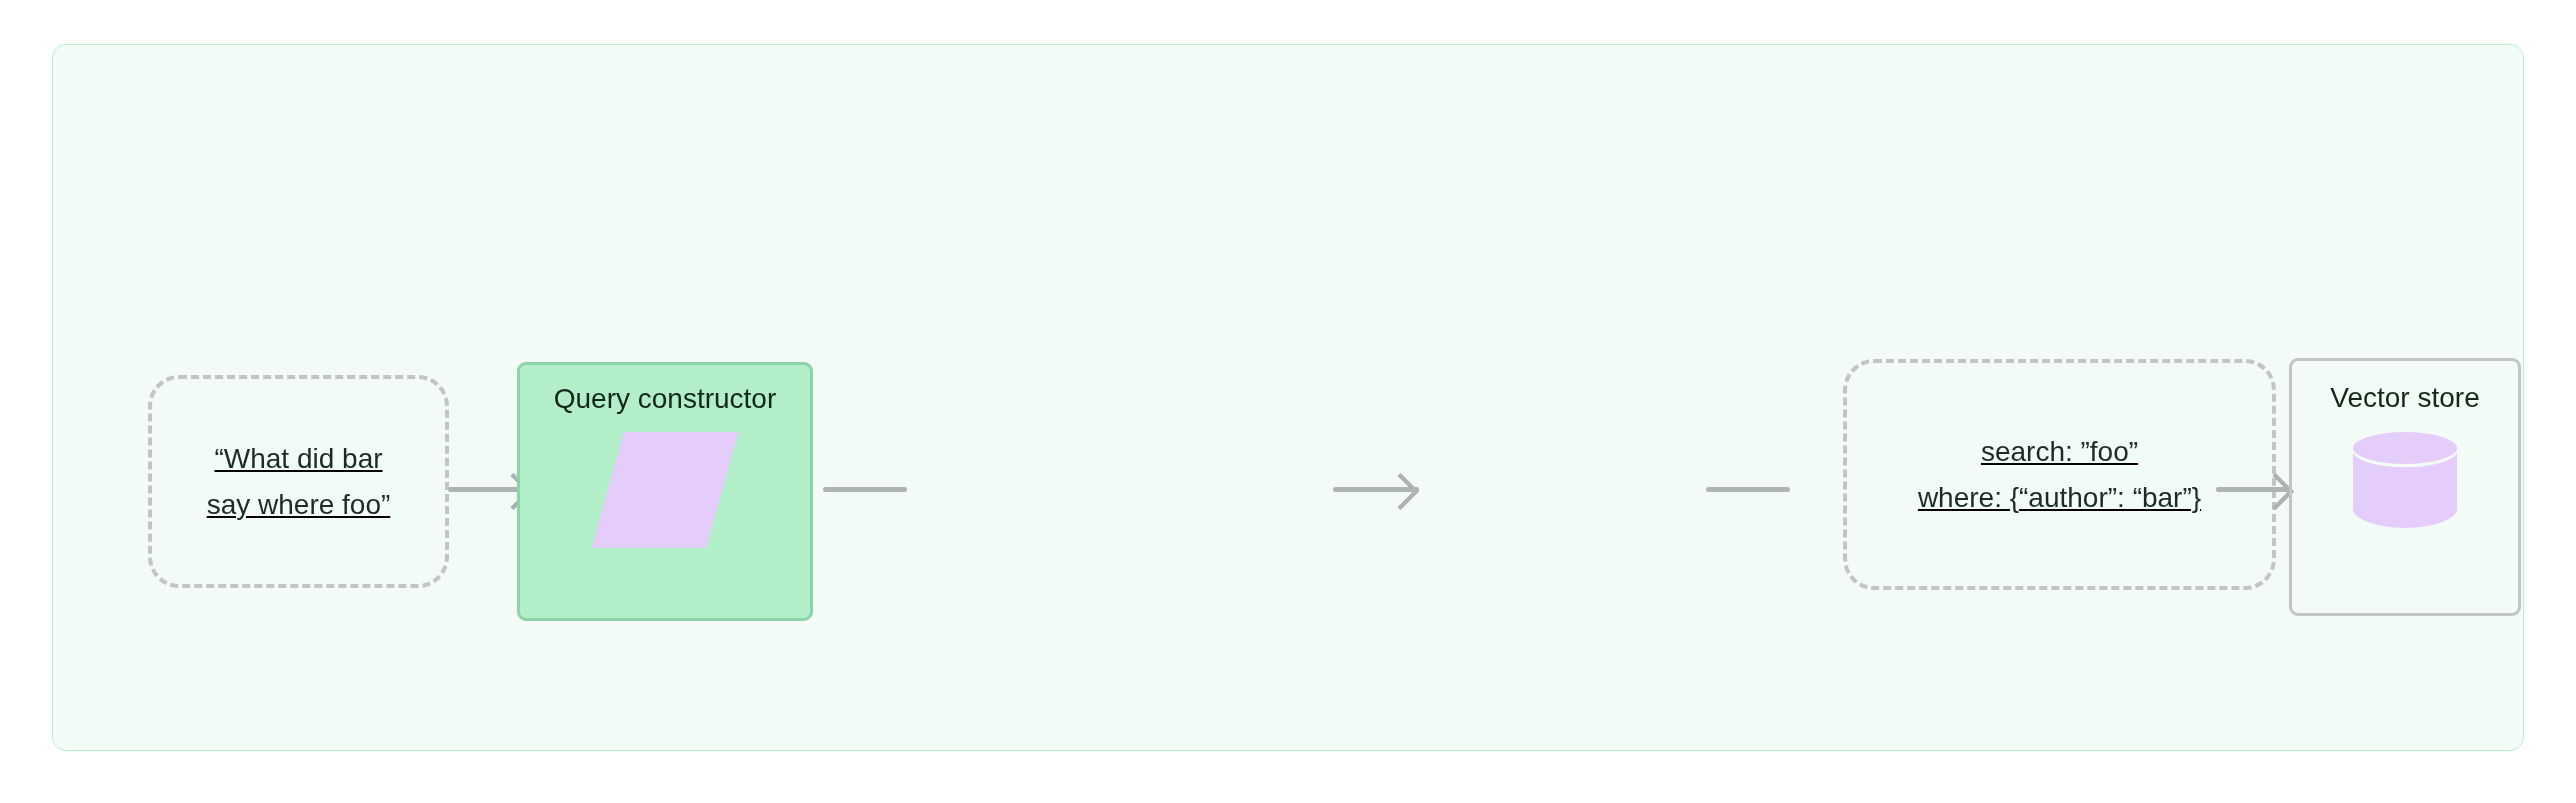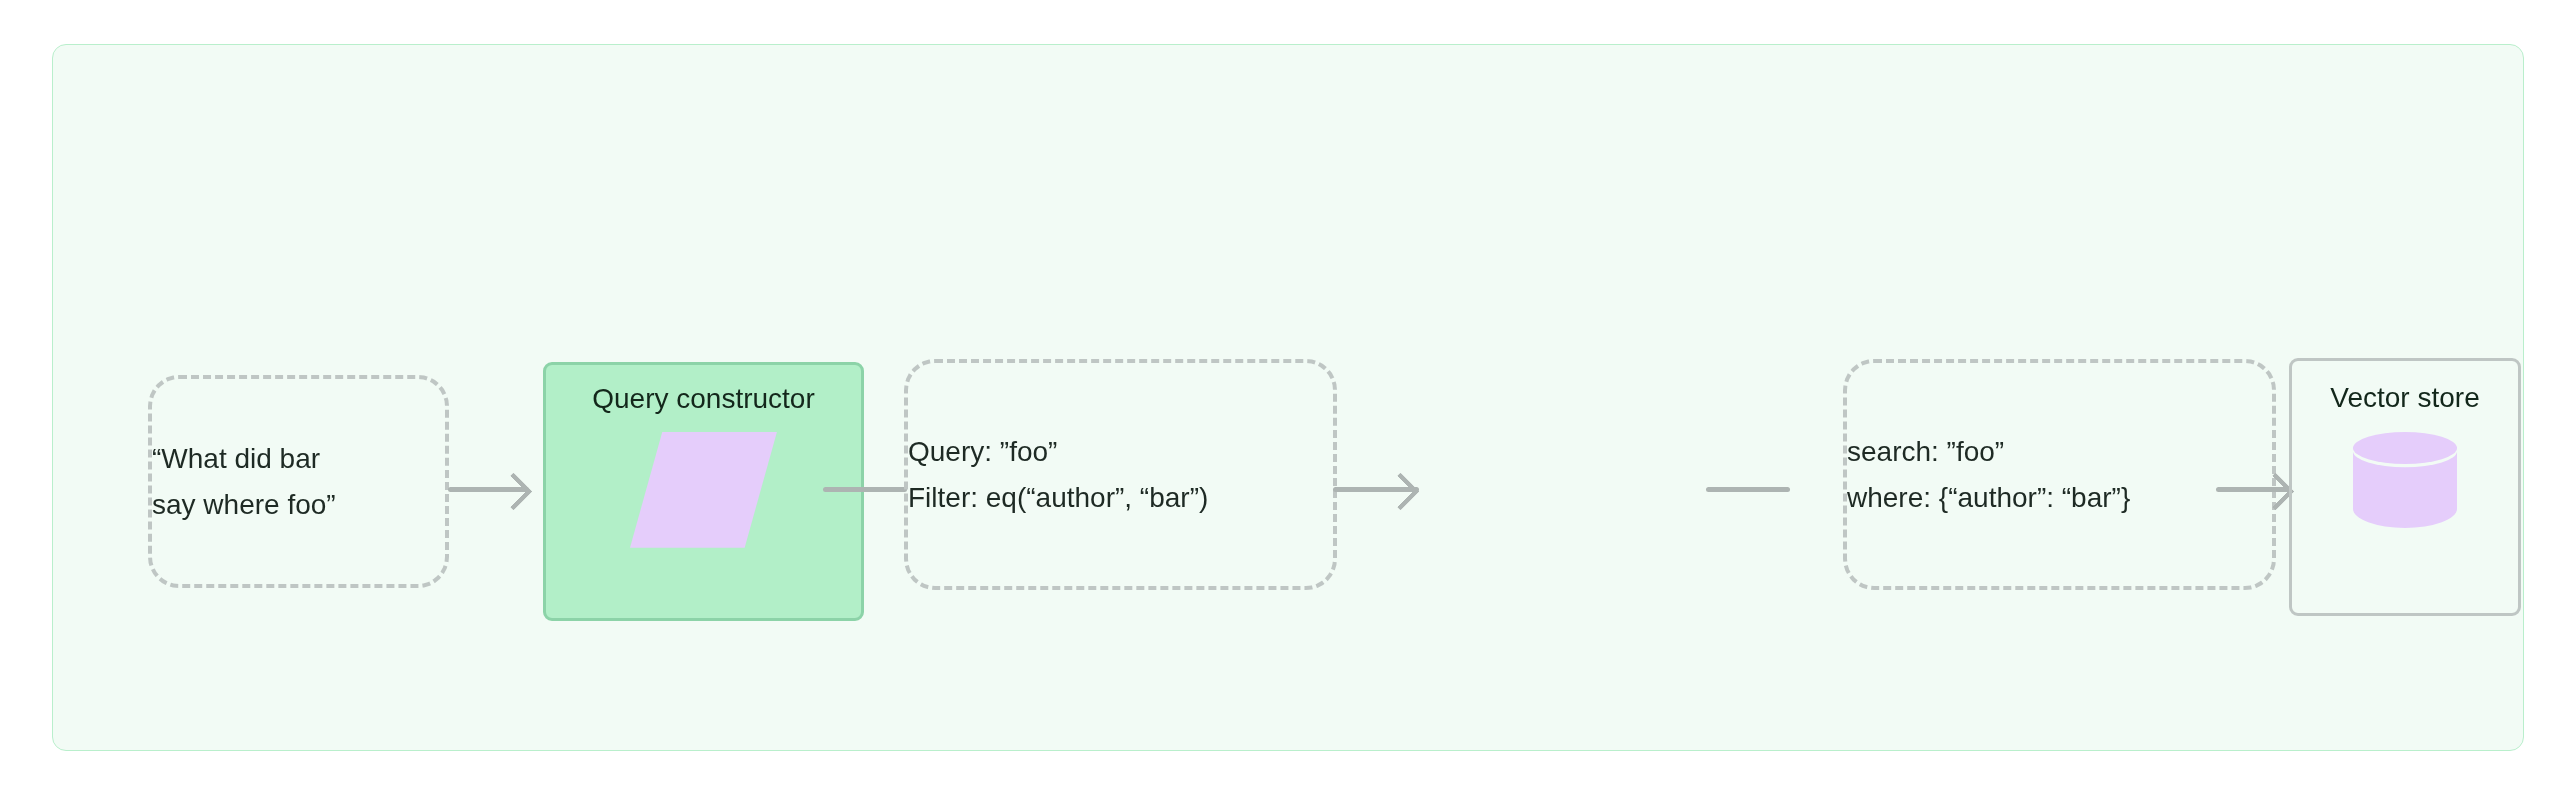--- a/index.html
+++ b/index.html
@@ -62,22 +62,23 @@
     box-sizing: border-box;
   }
 
   
   .node-dashed {
     background: transparent;
     border: 4.5px dashed #BFC6C4;
     border-radius: 31px;
     display: flex;
     flex-direction: column;
-    align-items: flex-start;
+    align-items: center;
     justify-content: center;
+    text-decoration: underline;
   }
   .node-dashed .line {
     font-size: 28px;
     color: #1E2A24;
     line-height: 1.62;
     white-space: nowrap;
   }
 
   
   .node-green {
@@ -107,21 +108,21 @@
     font-size: 28px;
     color: #13271B;
     white-space: nowrap;
   }
 
   
   #node-question {
     left: 95px;  top: 330px;  width: 301px; height: 213px;
   }
   #node-query-constructor {
-    left: 490px;  top: 317px;  width: 321px; height: 259px;
+    left: 464px;  top: 317px;  width: 296px; height: 259px;
     padding-top: 18px;
   }
   #node-query-filter {
     left: 851px; top: 314px;  width: 433px; height: 231px;
   }
   #node-query-translator {
     left: 1364px; top: 368px;  width: 291px; height: 140px;
     justify-content: center;
   }
   #node-search-where {
@@ -211,24 +212,20 @@
     <div class="edge" id="edge-1"></div>
     <div class="arrowhead" id="arrow-1"></div>
 
     <div class="node node-green" id="node-query-constructor">
       <span class="label">Query constructor</span>
       <div class="parallelogram-glyph"></div>
     </div>
 
     <div class="edge" id="edge-2"></div>
 
-    <div class="node node-dashed" id="node-query-filter">
-      <span class="line">Query: ”foo”</span>
-      <span class="line">Filter: eq(“author”, “bar”)</span>
-    </div>
 
     <div class="edge" id="edge-3"></div>
     <div class="arrowhead" id="arrow-3"></div>
 
 
     <div class="edge" id="edge-4"></div>
 
     <div class="node node-dashed" id="node-search-where">
       <span class="line">search: ”foo”</span>
       <span class="line">where: {“author”: “bar”}</span>

